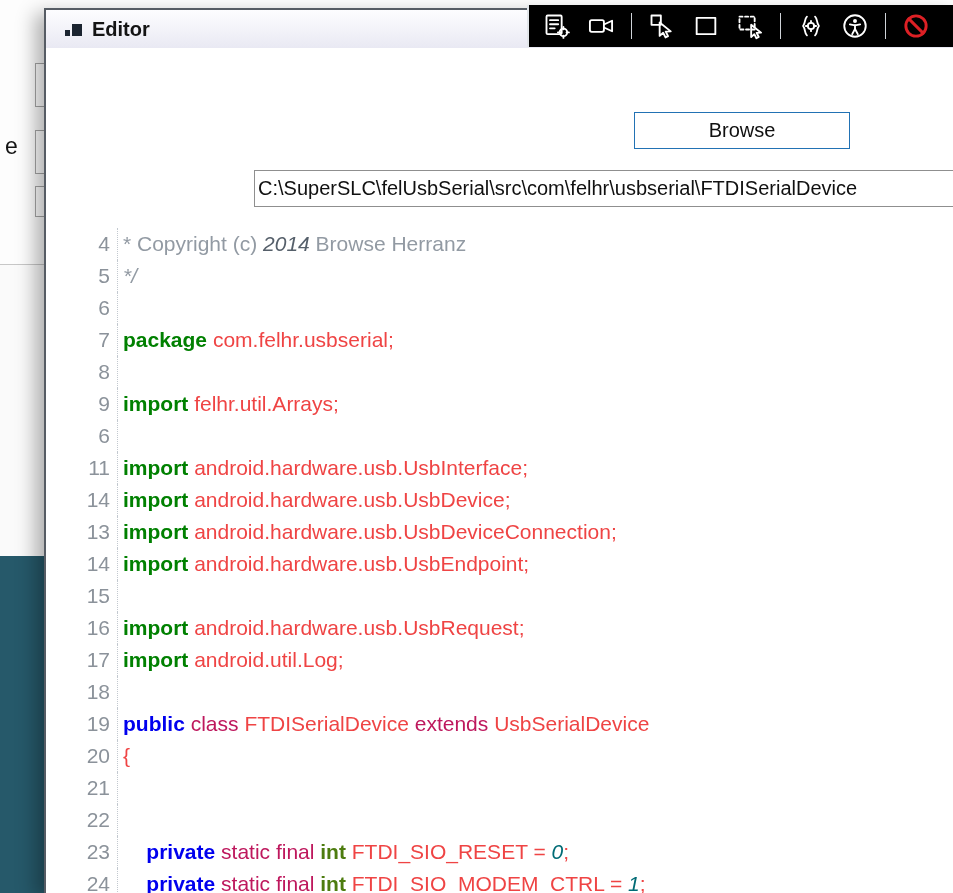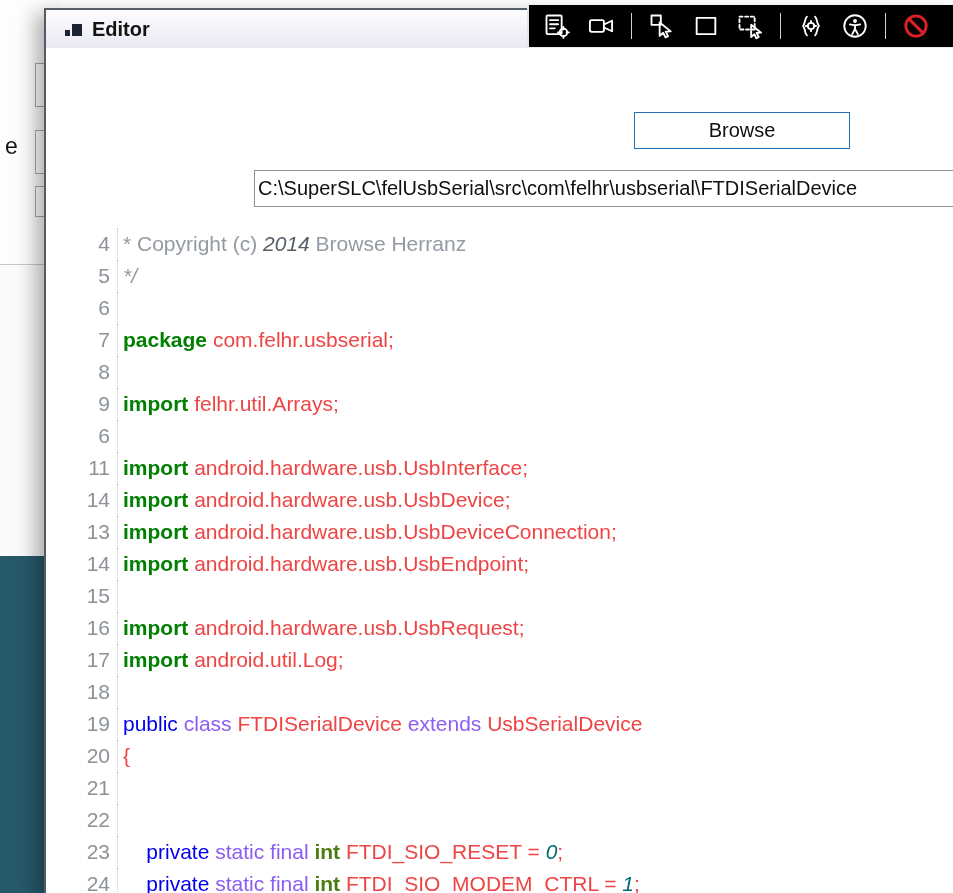--- a/index.html
+++ b/index.html
@@ -38,23 +38,23 @@
   .code{position:absolute;left:0;top:180px;right:0;bottom:0;overflow:hidden;
     font-size:21px;line-height:32px;}
   .code-row{display:flex;height:32px;white-space:pre;}
   .gutter{width:64px;flex:0 0 64px;text-align:right;padding-right:7px;color:#8b929a;
     border-right:1px dotted #c2c8cf;}
   .code-text{padding-left:5px;color:#0b0b0b;}
   .tk-c {color:#929aa3;}
   .tk-cx{color:#929aa3;font-style:italic;}
   .tk-ci{color:#555f6a;font-style:italic;}
   .tk-g {color:#008000;font-weight:bold;}
-  .tk-b {color:#0000ee;font-weight:normal;}
+  .tk-b {color:#0000ee;font-weight:bold;}
   .tk-bf{color:#0000ee;}
-  .tk-r {color:#8b5cf6;margin-top:32px;}
+  .tk-r {color:#be185d;margin-top:32px;}
   .tk-rb{color:#4d7c0f;font-weight:bold;}
   .tk-n {color:#006b75;font-style:italic;}
   .tk-p {color:#ef4444;}
 
   
   .toolbar{position:absolute;left:527px;top:5px;right:0;height:42px;background:#000000;
     display:flex;align-items:center;gap:16px;padding:0 12px 0 14px;box-sizing:border-box;
     border-left:2px solid #e2e6ea;z-index:10;}
   .tb-icon{width:28px;height:28px;color:#ffffff;flex:0 0 auto;}
   .tb-icon svg{width:100%;height:100%;stroke:currentColor;fill:none;stroke-width:1.6;

